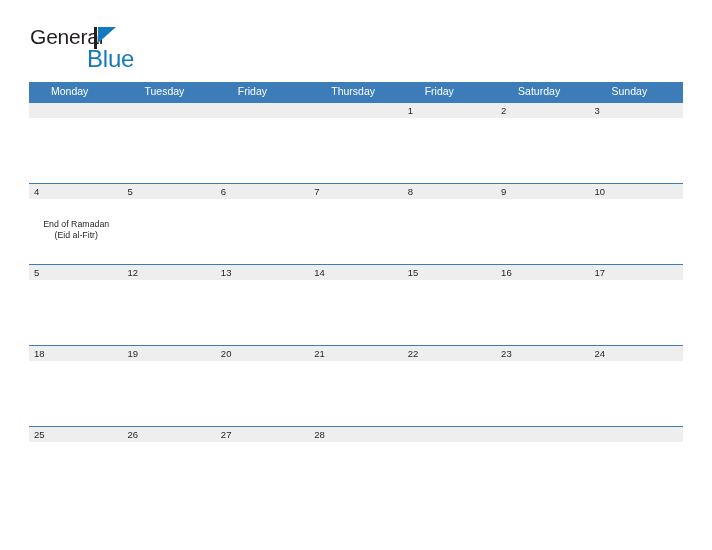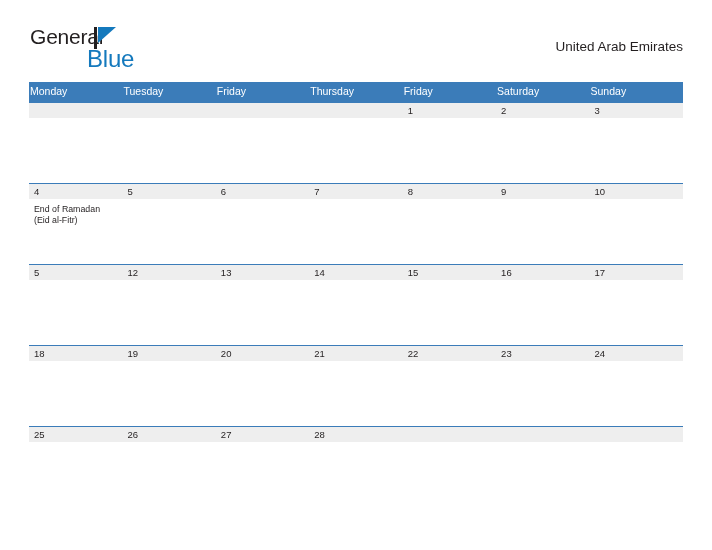--- a/index.html
+++ b/index.html
@@ -88,21 +88,21 @@
     table-layout: fixed;
   }
   .calendar col { width: 93.43px; }
 
   .calendar thead th {
     background: #3b7cb9;
     color: #ffffff;
     font-size: 10.5px;
     font-weight: normal;
     text-align: left;
-    padding: 4px 0 5px 1px;
+    padding: 4px 0 5px 22px;
     height: 9px;
     line-height: 11px;
     border: none;
   }
 
   .calendar tbody td {
     vertical-align: top;
     padding: 0;
     border: none;
   }
@@ -122,45 +122,45 @@
     background: #eeeeee;
     height: 15px;
     line-height: 15px;
     font-size: 9.5px;
     color: #231f20;
     padding-left: 5px;
     box-sizing: border-box;
   }
 
   .day-events {
-    padding: 5px 4px 0 5px;
+    padding: 20px 4px 0 5px;
     font-size: 8.8px;
     line-height: 10.5px;
     color: #231f20;
+    text-align: center;
   }
   .day-events div { white-space: nowrap; }
 </style>
 </head>
 <body>
 
 <div class="page-header">
 
   <div class="logo">
     <span class="logo-general">General</span>
     <span class="logo-flag">
       <svg width="23" height="22" viewBox="0 0 23 22" xmlns="http://www.w3.org/2000/svg">
         <rect x="0" y="0" width="3" height="22" fill="#231f20"></rect>
         <polygon points="4,0 22,0 4,16" fill="#1479bd"></polygon>
       </svg>
     </span>
     <span class="logo-blue">Blue</span>
   </div>
 
 
-  <div class="country-label">United Arab Emirates</div>
 
 </div>
 
 <table class="calendar">
   <colgroup>
     <col>
       <col>
       <col>
       <col>
       <col>

